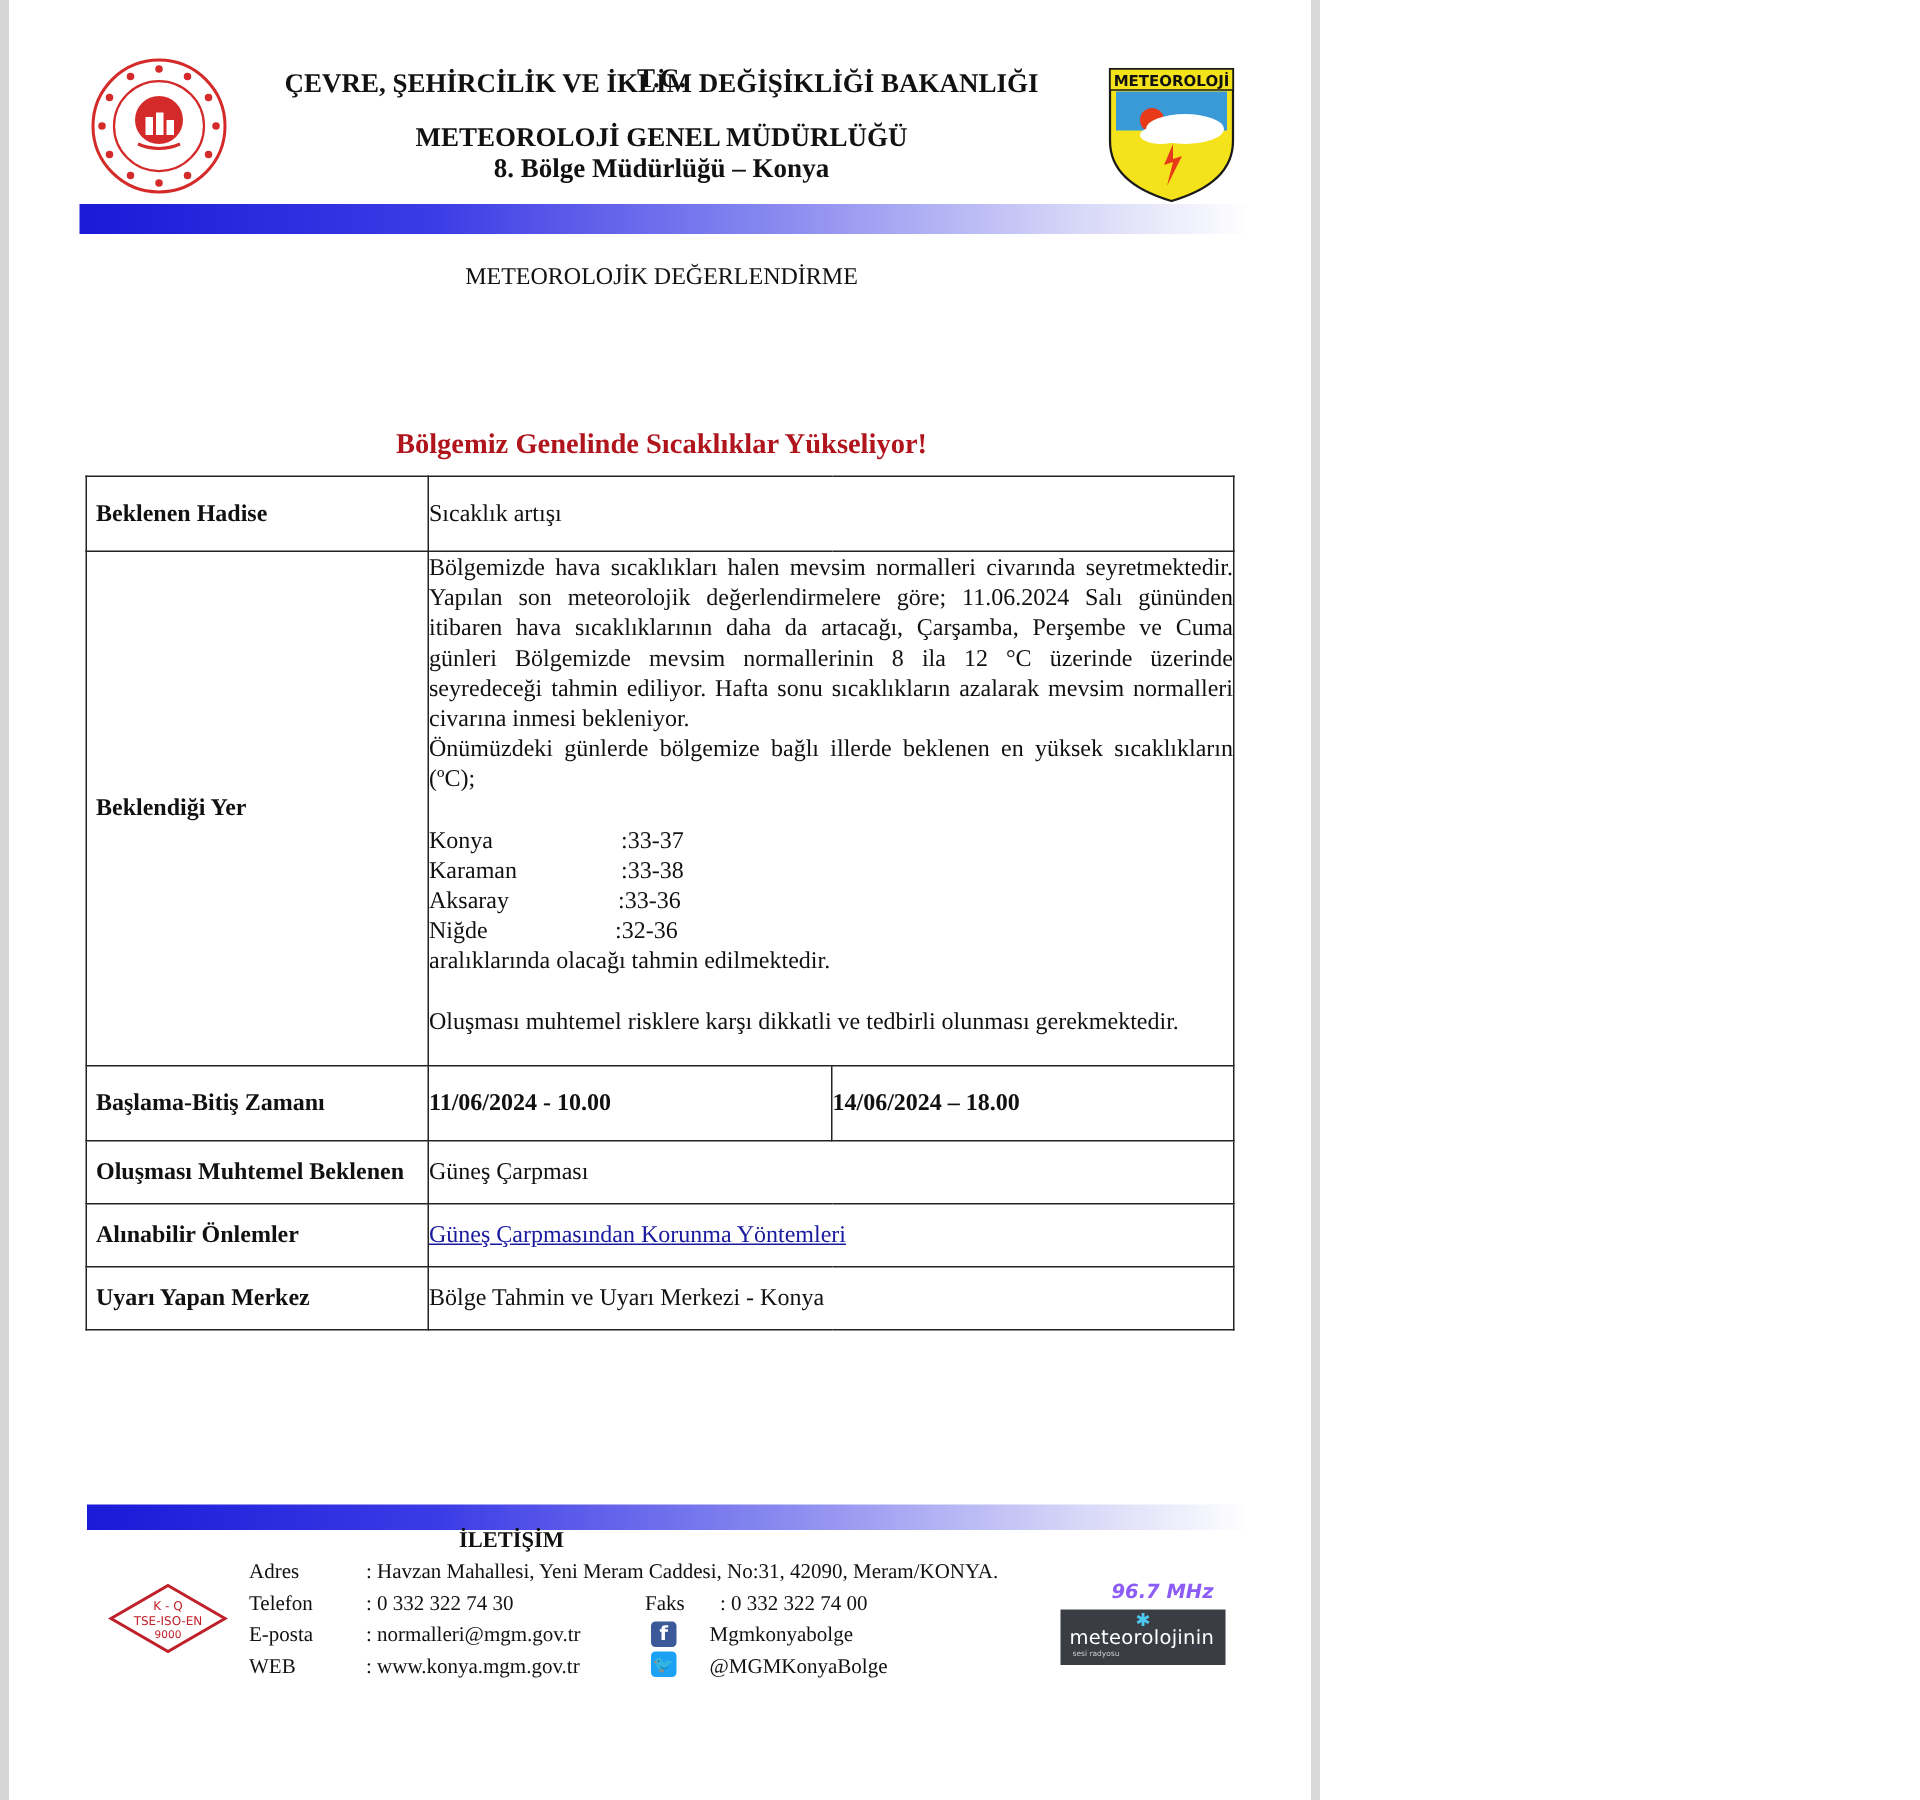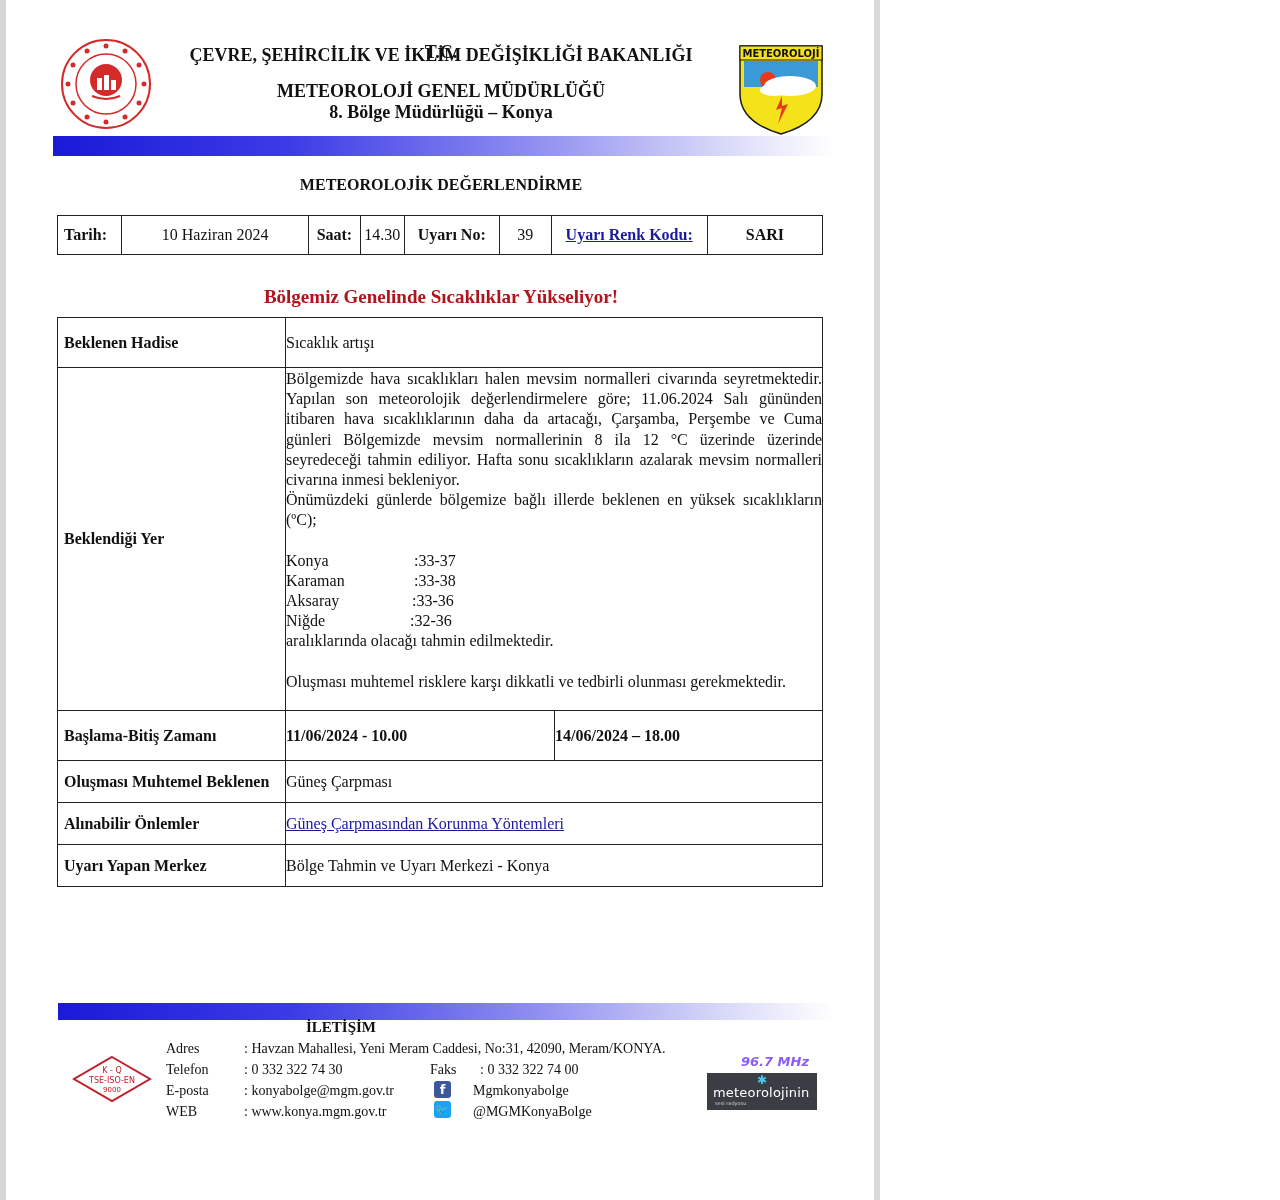--- a/index.html
+++ b/index.html
@@ -14,21 +14,21 @@
   .logo-right { position:absolute; left:732px; top:44px; width:86px; height:92px; }
   .hdr { position:absolute; left:150px; width:570px; text-align:center; font-weight:bold; font-size:18px; line-height:20px; }
   .hdr.l1 { top:42px; }
   .hdr.l2 { top:45px; }
   .hdr.l3 { top:81px; }
   .hdr.l4 { top:102px; }
   .bar { position:absolute; height:20px; background:linear-gradient(to right, #1a1ad8 0%, #3b3be6 30%, #8a8af0 60%, #d6d6f8 85%, #ffffff 100%); }
   .bar.top { left:47px; top:136px; width:780px; }
   .bar.bottom { left:52px; top:1003px; width:775px; height:17px; }
 
-  .doc-title { position:absolute; left:150px; top:176px; width:570px; text-align:center; font-weight:bold; font-size:16px; }
+  .doc-title { position:absolute; left:150px; top:176px; width:570px; text-align:center; font-weight:normal; font-size:16px; }
 
   table { border-collapse:collapse; position:absolute; font-size:16px; }
   td { border:1px solid #222; padding:0 6px; }
   .info { left:51px; top:215px; width:766px; height:40px; }
   .info td { height:38px; text-align:center; }
   .b { font-weight:bold; }
   a, .link { color:#1a1a9e; text-decoration:underline; cursor:pointer; }
 
   .headline { position:absolute; left:150px; top:286px; width:570px; text-align:center; color:#b0141c; font-weight:bold; font-size:19px; }
 
@@ -105,34 +105,20 @@
     <circle cx="30" cy="36" r="8" fill="#e83a1a"></circle>
     <ellipse cx="52" cy="42" rx="26" ry="10" fill="#fff"></ellipse>
     <ellipse cx="36" cy="46" rx="14" ry="6" fill="#fff"></ellipse>
     <path d="M44 52 L38 66 L44 64 L40 80 L50 60 L44 62 Z" fill="#e83a1a"></path>
   </svg>
 
   <div class="bar top"></div>
 
   <div class="doc-title">METEOROLOJİK DEĞERLENDİRME</div>
 
-  <table class="info">
-    <tbody>
-        <tr>
-      <td class="b" style="width:50px; text-align:left;">Tarih:</td>
-      <td style="width:170px;">10 Haziran 2024</td>
-      <td class="b" style="width:38px;">Saat:</td>
-      <td style="width:38px; padding:0 2px;">14.30</td>
-      <td class="b" style="width:80px;">Uyarı No:</td>
-      <td style="width:38px;">39</td>
-      <td class="b" style="width:140px;"><span class="link">Uyarı Renk Kodu:</span></td>
-      <td class="b" style="width:100px;">SARI</td>
-    </tr>
-  </tbody>
-    </table>
 
   <div class="headline">Bölgemiz Genelinde Sıcaklıklar Yükseliyor!</div>
 
   <table class="main">
     <tbody>
         <tr class="row-h1">
       <td class="lbl">Beklenen Hadise</td>
       <td class="val" colspan="2">Sıcaklık artışı</td>
     </tr>
     <tr class="row-h2">
@@ -194,21 +180,21 @@
 
   <div class="frow fl" style="top:1039px;">Adres</div>
   <div class="frow fv" style="top:1039px;">: Havzan Mahallesi, Yeni Meram Caddesi, No:31, 42090, Meram/KONYA.</div>
 
   <div class="frow fl" style="top:1060px;">Telefon</div>
   <div class="frow fv" style="top:1060px;">: 0 332 322 74 30</div>
   <div class="frow" style="top:1060px; left:424px;">Faks</div>
   <div class="frow" style="top:1060px; left:474px;">: 0 332 322 74 00</div>
 
   <div class="frow fl" style="top:1081px;">E-posta</div>
-  <div class="frow fv" style="top:1081px;">: konyabolge@mgm.gov.tr</div>
+  <div class="frow fv" style="top:1081px;">: normalleri@mgm.gov.tr</div>
   <div class="soc fb">f</div>
   <div class="frow" style="top:1081px; left:467px;">Mgmkonyabolge</div>
 
   <div class="frow fl" style="top:1102px;">WEB</div>
   <div class="frow fv" style="top:1102px;">: www.konya.mgm.gov.tr</div>
   <div class="soc tw">🐦</div>
   <div class="frow" style="top:1102px; left:467px;">@MGMKonyaBolge</div>
 
   <div class="radio-freq">96.7 MHz</div>
   <div class="radio-box">

